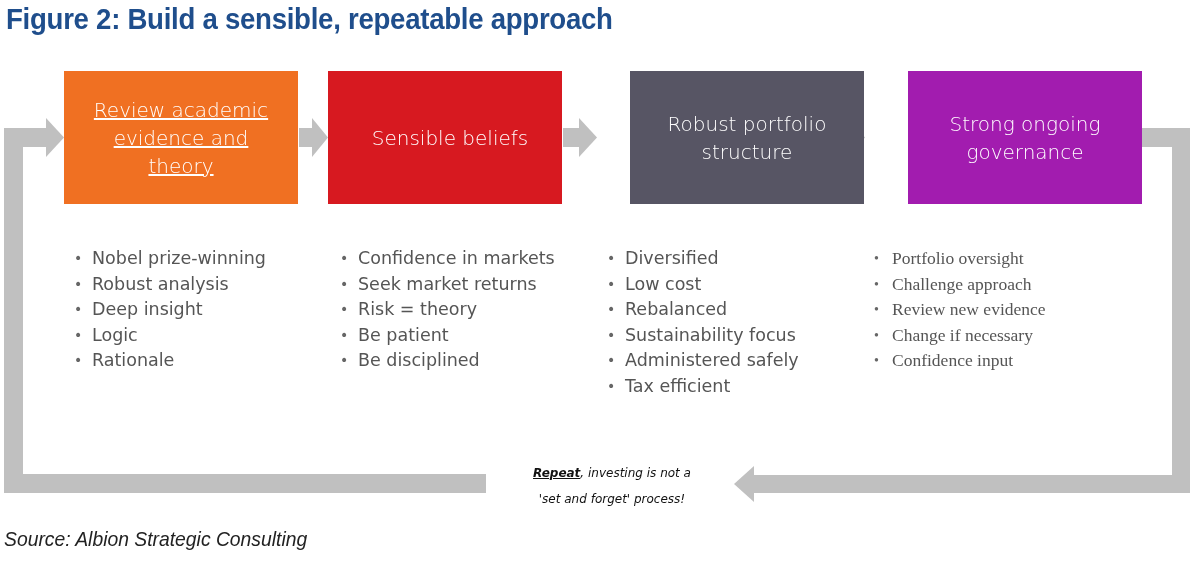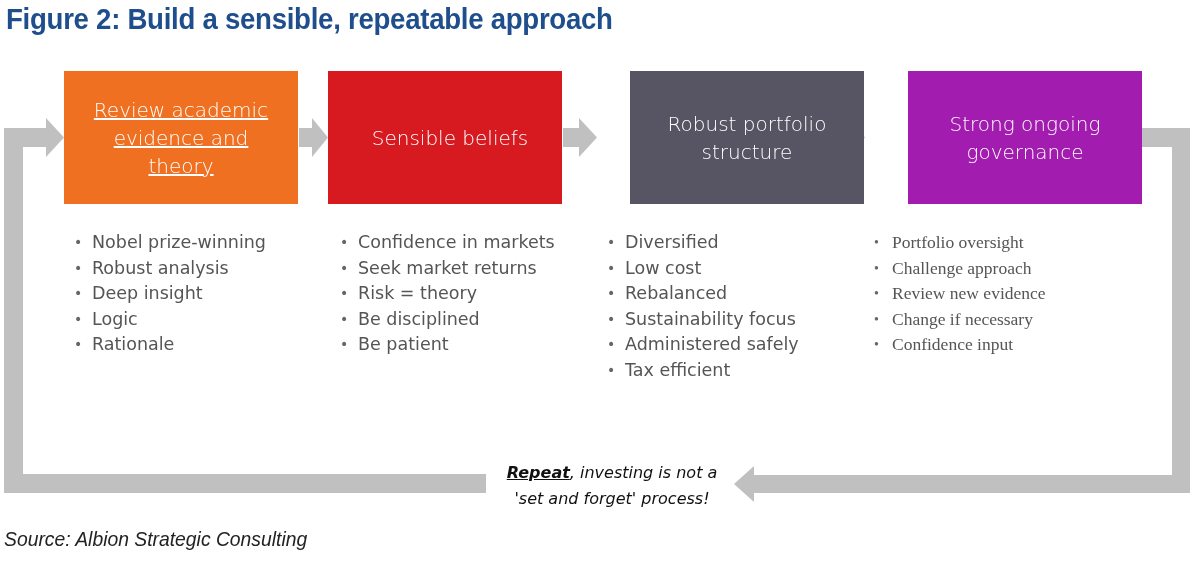--- a/index.html
+++ b/index.html
@@ -6,26 +6,26 @@
   body { width: 1200px; height: 561px; position: relative; overflow: hidden;
          font-family: "Liberation Sans", sans-serif; }
   .title { position: absolute; left: 6px; top: 2px; font-family: "Liberation Sans", sans-serif;
            font-weight: bold; font-size: 30px; color: #1f4e8c; letter-spacing: -0.3px;
            transform: scaleX(0.92); transform-origin: left top; }
   .box { position: absolute; top: 71px; width: 234px; height: 133px; display: flex;
          align-items: center; justify-content: center; text-align: center; color: #ffffff;
          font-family: "DejaVu Sans", sans-serif; font-size: 20px; line-height: 28px;
          font-weight: 300; padding: 0 14px; box-sizing: border-box; }
   .box span { white-space: pre-line; }
-  .list { position: absolute; top: 230px; margin: 0; padding: 0; list-style: none;
+  .list { position: absolute; top: 246px; margin: 0; padding: 0; list-style: none;
           font-family: "DejaVu Sans", sans-serif; font-size: 17.5px; color: #555555; }
   .list li { height: 25.5px; line-height: 25.5px; position: relative; padding-left: 22px; white-space: nowrap; }
   .list li::before { content: "\2022"; position: absolute; left: 4px; top: 0; color: #666; font-size: 14px; }
   .repeat { position: absolute; left: 492px; top: 460px; width: 240px; text-align: center;
-            font-family: "DejaVu Sans", sans-serif; font-style: italic; font-size: 16px;
+            font-family: "DejaVu Sans", sans-serif; font-style: italic; font-size: 12px;
             line-height: 26px; color: #111; }
   .repeat u { font-weight: bold; }
   .source { position: absolute; left: 4px; top: 527px; font-family: "Liberation Sans", sans-serif;
             font-style: italic; font-size: 21px; color: #222; transform: scaleX(0.92); transform-origin: left top; }
   svg.arrows { position: absolute; left: 0; top: 0; }
 </style>
 </head>
 <body>
 
 <div class="title">Figure 2: Build a sensible, repeatable approach</div>
@@ -80,22 +80,22 @@
   <li>Nobel prize-winning</li>
   <li>Robust analysis</li>
   <li>Deep insight</li>
   <li>Logic</li>
   <li>Rationale</li>
 </ul>
 <ul class="list" style="left:336px;">
   <li>Confidence in markets</li>
   <li>Seek market returns</li>
   <li>Risk = theory</li>
+  <li>Be patient</li>
   <li>Be disciplined</li>
-  <li>Be patient</li>
 </ul>
 <ul class="list" style="left:603px;">
   <li>Diversified</li>
   <li>Low cost</li>
   <li>Rebalanced</li>
   <li>Sustainability focus</li>
   <li>Administered safely</li>
   <li>Tax efficient</li>
 </ul>
 <ul class="list" style="left:870px;font-family:Liberation Serif, serif;">

